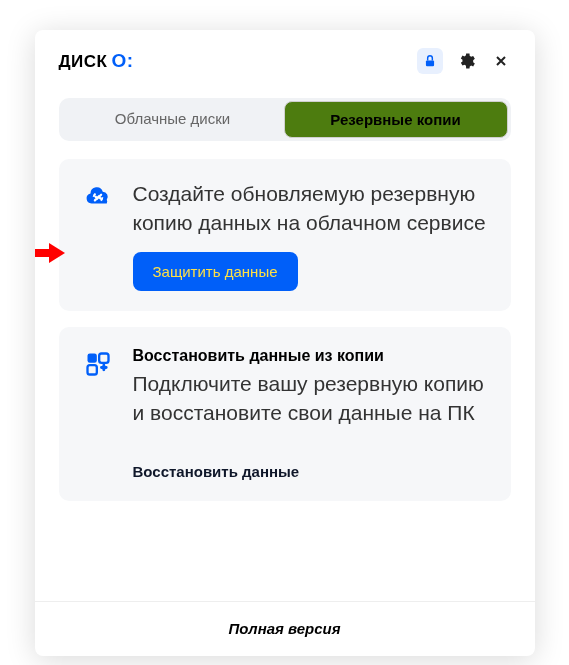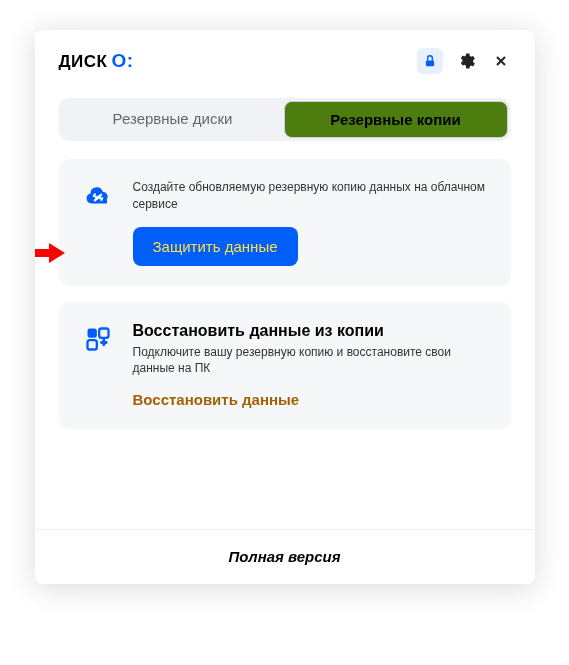--- a/index.html
+++ b/index.html
@@ -115,43 +115,44 @@
     .card-content {
       flex: 1;
     }
     .card-title {
       font-size: 16px;
       font-weight: 600;
       color: #000;
       margin-bottom: 4px;
     }
     .card-desc {
-      font-size: 12px;
+      font-size: 21px;
       color: #333;
       line-height: 1.4;
       margin-bottom: 14px;
     }
     .primary-btn {
       background: #005ff9;
       color: #fde047;
       border: none;
       padding: 11px 20px;
       font-size: 15px;
       font-weight: 500;
       border-radius: 8px;
       cursor: pointer;
     }
     .link-btn {
       background: none;
       border: none;
-      color: #a16207;
+      color: #0f172a;
       font-size: 15px;
       font-weight: 600;
       cursor: pointer;
       padding: 0;
+      margin-top: 21px;
     }
     .arrow {
       position: absolute;
       left: -38px;
       top: 82px;
       width: 46px;
       height: 24px;
       pointer-events: none;
     }
     .footer {
@@ -192,21 +193,21 @@
       </div>
       <div class="close-btn">
         <svg width="16" height="16" viewBox="0 0 24 24" stroke="#222" stroke-width="3" fill="none">
           <path d="M6 6l12 12M18 6L6 18"></path>
         </svg>
       </div>
     </div>
   </div>
 
   <div class="tabs">
-    <div class="tab">Резервные диски</div>
+    <div class="tab">Облачные диски</div>
     <div class="tab active">Резервные копии</div>
   </div>
 
   <div class="card">
     <svg class="arrow" viewBox="0 0 46 24">
       <path d="M2 12 L36 12" stroke="#ff0000" stroke-width="8" fill="none"></path>
       <path d="M28 2 L44 12 L28 22 Z" fill="#ff0000"></path>
     </svg>
     <div class="card-icon">
       <svg width="30" height="30" viewBox="0 0 24 24">

